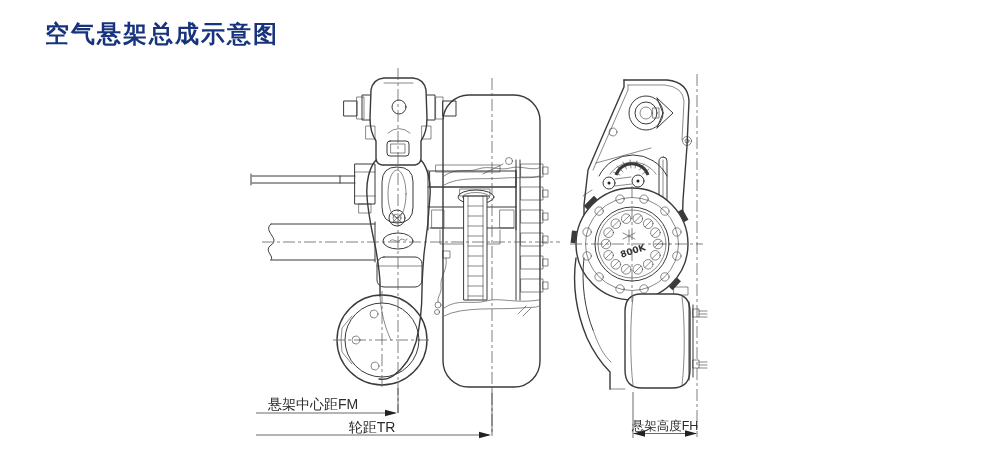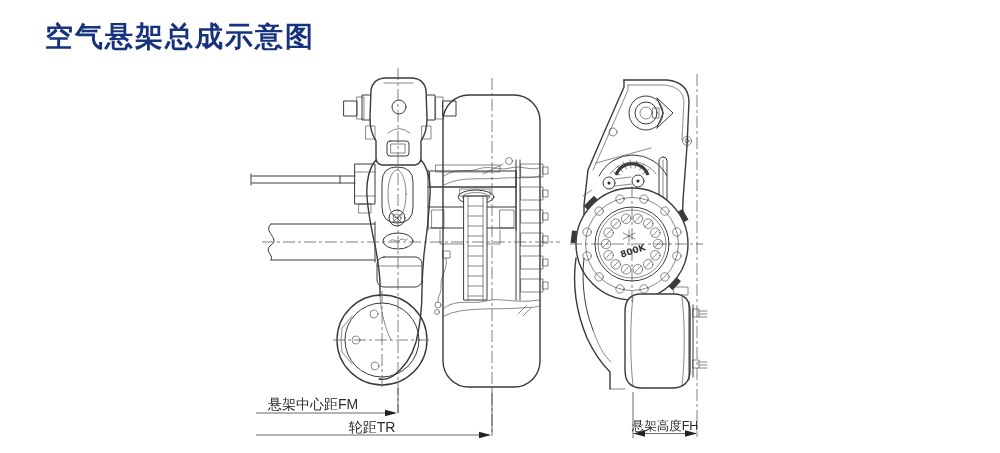--- a/index.html
+++ b/index.html
@@ -4,21 +4,21 @@
 <style>
   :root{
     --title-color:#17337e;
     --line:#3a3a3a;
     --dim:#2b2b2b;
     --bg:#ffffff;
   }
   html,body{margin:0;padding:0;background:#fff;}
   .page{position:relative;width:1000px;height:453px;background:var(--bg);overflow:hidden;
         font-family:"Liberation Sans","DejaVu Sans",sans-serif;}
-  .page-title{position:absolute;left:45px;top:18px;margin:0;font-size:28px;font-weight:bold;
+  .page-title{position:absolute;left:45px;top:18px;margin:0;font-size:24px;font-weight:bold;
         color:var(--title-color);letter-spacing:2px;font-family:"Liberation Sans","DejaVu Sans",sans-serif;}
   svg.drawing{position:absolute;left:0;top:0;width:1000px;height:453px;}
   .ln{fill:none;stroke:var(--line);stroke-width:1;stroke-linecap:round;stroke-linejoin:round;}
   .thin{stroke-width:.6;}
   .hv{stroke-width:1.4;}
   .wf{fill:#fff;}
   .cl{fill:none;stroke:#555;stroke-width:.75;stroke-dasharray:12 3 3 3;}
   .dim{fill:none;stroke:#444;stroke-width:.8;}
   .arw{fill:#222;stroke:none;}
   .dtx{fill:var(--dim);stroke:none;font-size:14px;font-family:"Liberation Sans","DejaVu Sans",sans-serif;}

